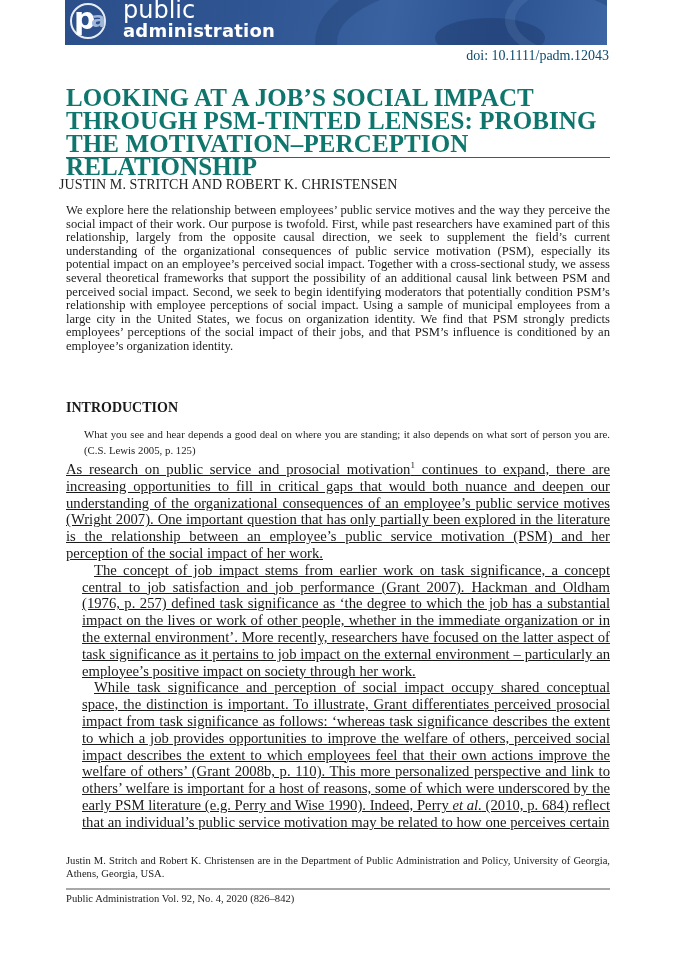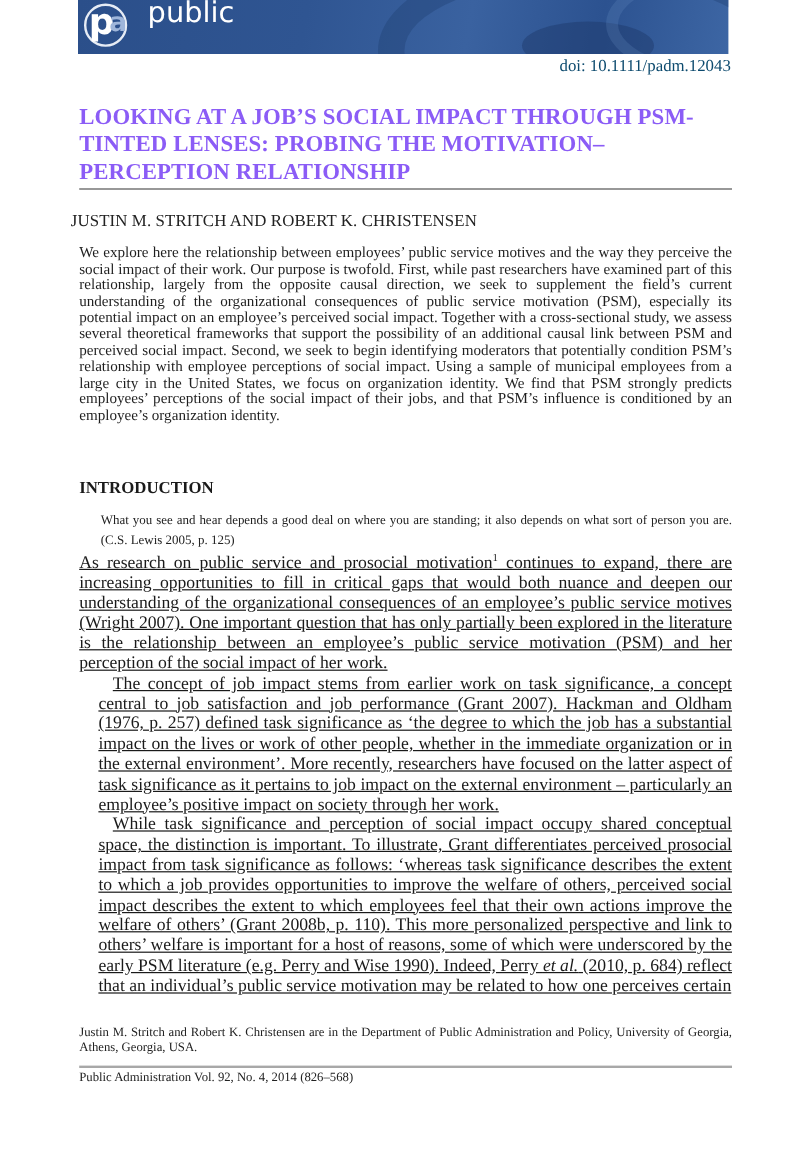--- a/index.html
+++ b/index.html
@@ -22,21 +22,21 @@
   .logo-a { position: absolute; left: 26px; top: 0px; font-family: "DejaVu Sans", sans-serif;
             font-size: 22px; font-weight: bold; color: #9fb6da; line-height: 40px; }
   .brand1 { position: absolute; left: 58px; top: -3px; font-family: "DejaVu Sans", sans-serif;
             font-size: 24px; color: #ffffff; line-height: 26px; }
   .brand2 { position: absolute; left: 58px; top: 21px; font-family: "DejaVu Sans", sans-serif;
             font-size: 18px; font-weight: bold; color: #ffffff; line-height: 20px; letter-spacing: 0.2px; }
 
   .doi { position: absolute; right: 64px; top: 48px; font-size: 14px; color: #0c4a6e; }
 
   .title { position: absolute; left: 66px; top: 86px; width: 544px; margin: 0;
-           font-size: 19px; font-weight: bold; line-height: 23px; color: #8b5cf6; letter-spacing: 0.1px; }
+           font-size: 25px; font-weight: bold; line-height: 23px; color: #0f766e; letter-spacing: 0.1px; }
   .title-rule { position: absolute; left: 66px; top: 157px; width: 544px; height: 1px; background: #555; }
 
   .authors { position: absolute; left: 59px; top: 177px; font-size: 14px; letter-spacing: 0.1px; color: #222; }
 
   .abstract { position: absolute; left: 66px; top: 204px; width: 544px; margin: 0;
               font-size: 12.6px; line-height: 13.6px; text-align: justify; color: #1e1e1e; }
 
   .section-head { position: absolute; left: 66px; top: 400px; font-size: 14px; font-weight: bold; margin: 0; color: #1a1a1a; }
 
   .epigraph { position: absolute; left: 84px; top: 427px; width: 526px; margin: 0;
@@ -57,20 +57,21 @@
 <body>
 
 <div class="banner">
   <div class="swoosh1"></div>
   <div class="swoosh2"></div>
   <div class="swoosh3"></div>
   <div class="logo-circle"></div>
   <span class="logo-p">p</span>
   <span class="logo-a">a</span>
   <span class="brand1">public</span>
+  <span class="brand2">administration</span>
 </div>
 
 <div class="doi">doi: 10.1111/padm.12043</div>
 
 <h1 class="title">LOOKING AT A JOB’S SOCIAL IMPACT THROUGH PSM-TINTED LENSES: PROBING THE MOTIVATION–PERCEPTION RELATIONSHIP</h1>
 <div class="title-rule"></div>
 
 <div class="authors">JUSTIN M. STRITCH AND ROBERT K. CHRISTENSEN</div>
 
 <p class="abstract">We explore here the relationship between employees’ public service motives and the way they perceive the social impact of their work. Our purpose is twofold. First, while past researchers have examined part of this relationship, largely from the opposite causal direction, we seek to supplement the field’s current understanding of the organizational consequences of public service motivation (PSM), especially its potential impact on an employee’s perceived social impact. Together with a cross-sectional study, we assess several theoretical frameworks that support the possibility of an additional causal link between PSM and perceived social impact. Second, we seek to begin identifying moderators that potentially condition PSM’s relationship with employee perceptions of social impact. Using a sample of municipal employees from a large city in the United States, we focus on organization identity. We find that PSM strongly predicts employees’ perceptions of the social impact of their jobs, and that PSM’s influence is conditioned by an employee’s organization identity.</p>
@@ -81,14 +82,14 @@
 
 <div class="body-text">
   <p><span>As research on public service and prosocial motivation</span><sup>1</sup><span> continues to expand, there are increasing opportunities to fill in critical gaps that would both nuance and deepen our understanding of the organizational consequences of an employee’s public service motives (Wright 2007). One important question that has only partially been explored in the literature is the relationship between an employee’s public service motivation (PSM) and her perception of the social impact of her work.</span></p>
   <p class="indent">The concept of job impact stems from earlier work on task significance, a concept central to job satisfaction and job performance (Grant 2007). Hackman and Oldham (1976, p. 257) defined task significance as ‘the degree to which the job has a substantial impact on the lives or work of other people, whether in the immediate organization or in the external environment’. More recently, researchers have focused on the latter aspect of task significance as it pertains to job impact on the external environment – particularly an employee’s positive impact on society through her work.</p>
   <p class="indent"><span>While task significance and perception of social impact occupy shared conceptual space, the distinction is important. To illustrate, Grant differentiates perceived prosocial impact from task significance as follows: ‘whereas task significance describes the extent to which a job provides opportunities to improve the welfare of others, perceived social impact describes the extent to which employees feel that their own actions improve the welfare of others’ (Grant 2008b, p. 110). This more personalized perspective and link to others’ welfare is important for a host of reasons, some of which were underscored by the early PSM literature (e.g. Perry and Wise 1990). Indeed, Perry </span><em>et al.</em><span> (2010, p. 684) reflect that an individual’s public service motivation may be related to how one perceives certain</span></p>
 </div>
 
 <p class="affil">Justin M. Stritch and Robert K. Christensen are in the Department of Public Administration and Policy, University of Georgia, Athens, Georgia, USA.</p>
 <div class="foot-rule"></div>
 <div class="journal">
-  <div>Public Administration Vol. 92, No. 4, 2014 (826–568)</div>
+  <div>Public Administration Vol. 92, No. 4, 2020 (826–842)</div>
 </div>
 
 </body></html>

